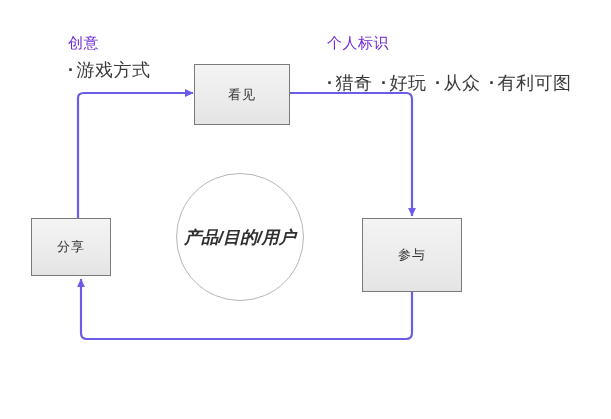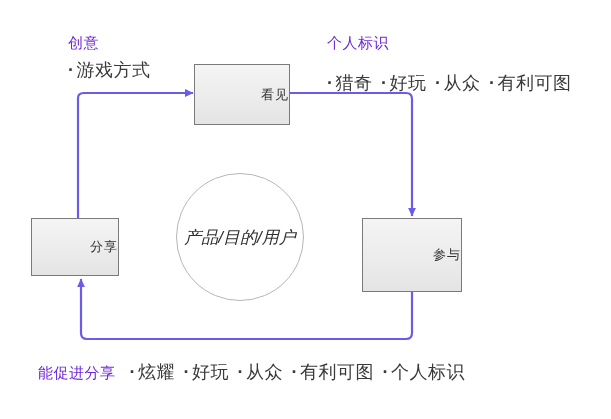--- a/index.html
+++ b/index.html
@@ -27,47 +27,47 @@
   }
 
   
   .node {
     position: absolute;
     box-sizing: border-box;
     border: 1px solid #7a7a7a;
     background: linear-gradient(180deg, #f4f4f4 0%, #ececec 55%, #e4e4e4 100%);
     display: flex;
     align-items: center;
-    justify-content: flex-end;
+    justify-content: center;
     font-size: 13px;
     color: #333333;
     letter-spacing: 1px;
   }
   #node-see    { left: 194px; top: 64px;  width: 96px; height: 61px; }
-  #node-share  { left: 31px;  top: 218px; width: 88px; height: 58px; }
+  #node-share  { left: 31px;  top: 218px; width: 80px; height: 58px; }
   #node-join   { left: 362px; top: 218px; width: 100px; height: 74px; }
 
   
   #core {
     position: absolute;
     left: 176px;
     top: 173px;
     width: 128px;
     height: 128px;
     box-sizing: border-box;
     border: 1px solid #b6b6b6;
     border-radius: 50%;
     background: #ffffff;
     display: flex;
     align-items: center;
     justify-content: center;
   }
   #core .core-label {
     font-size: 17px;
-    font-weight: normal;
+    font-weight: bold;
     font-style: italic;
     color: #2f2f2f;
     white-space: nowrap;
   }
 
   
   .annot {
     position: absolute;
     white-space: nowrap;
   }
@@ -154,24 +154,14 @@
   <div class="annot" id="annot-attract">
     <div class="head">个人标识</div>
     <div class="items">
       <span class="it">猎奇</span>
       <span class="it">好玩</span>
       <span class="it">从众</span>
       <span class="it">有利可图</span>
     </div>
   </div>
 
-  <div class="annot" id="annot-share">
-    <div class="head">能促进分享</div>
-    <div class="items">
-      <span class="it">炫耀</span>
-      <span class="it">好玩</span>
-      <span class="it">从众</span>
-      <span class="it">有利可图</span>
-      <span class="it">个人标识</span>
-    </div>
-  </div>
 
 </div>
 
 </body></html>

